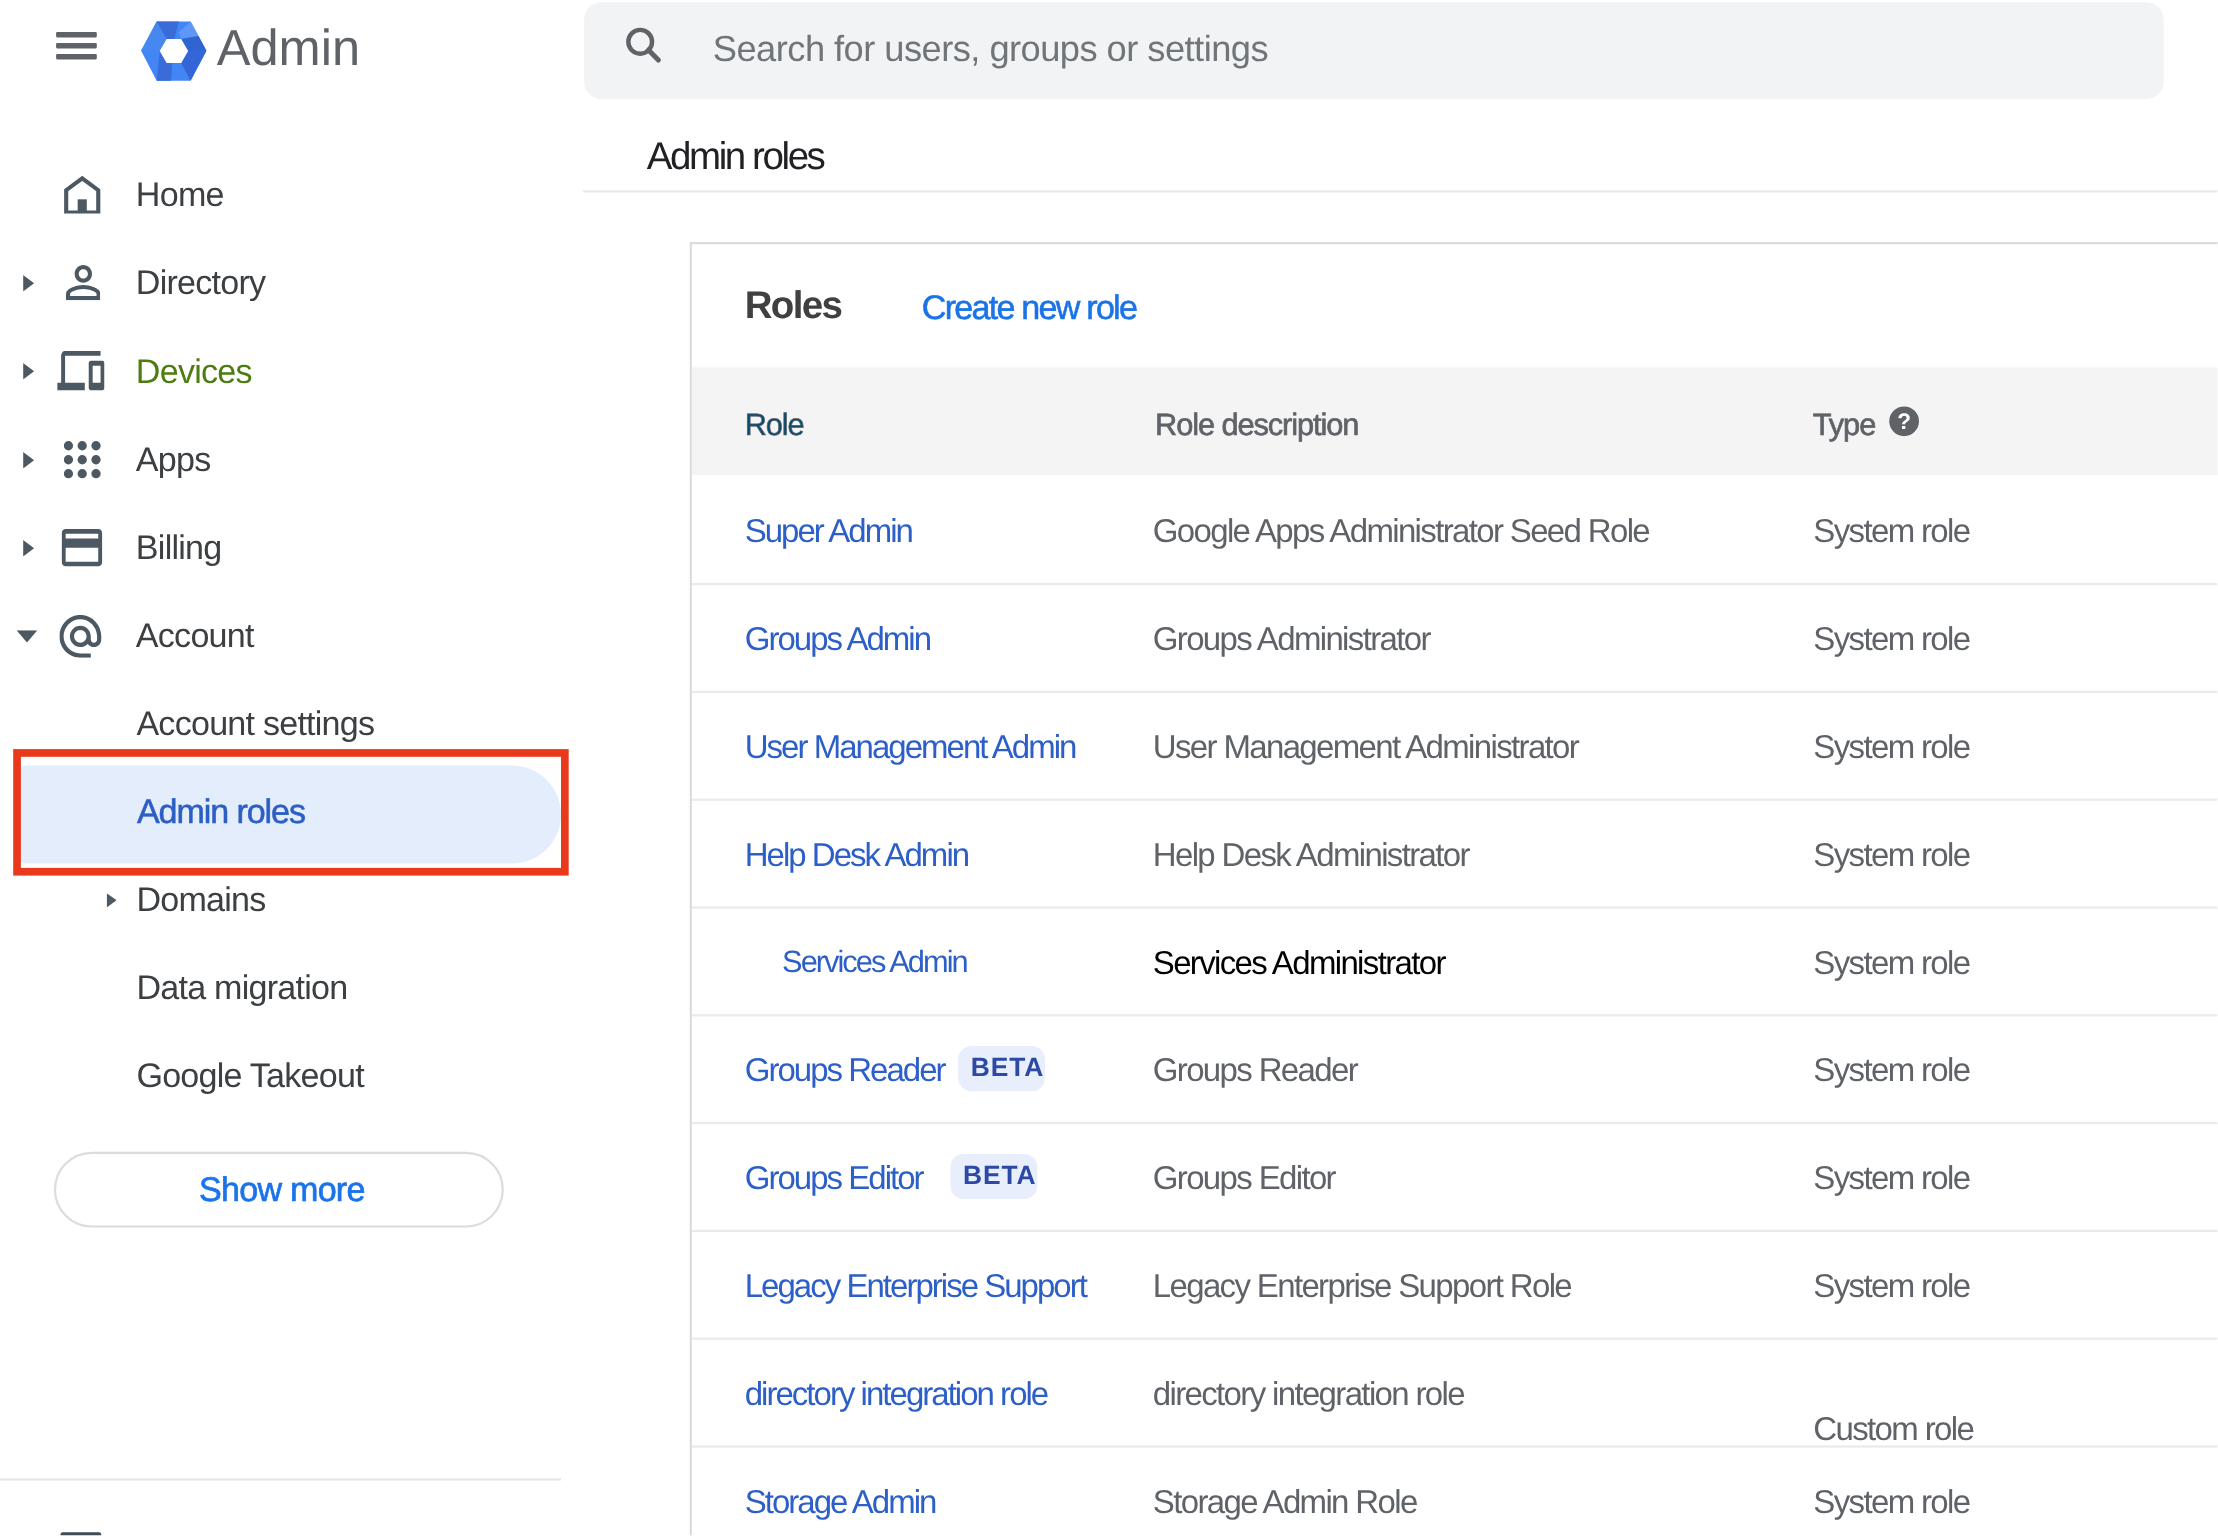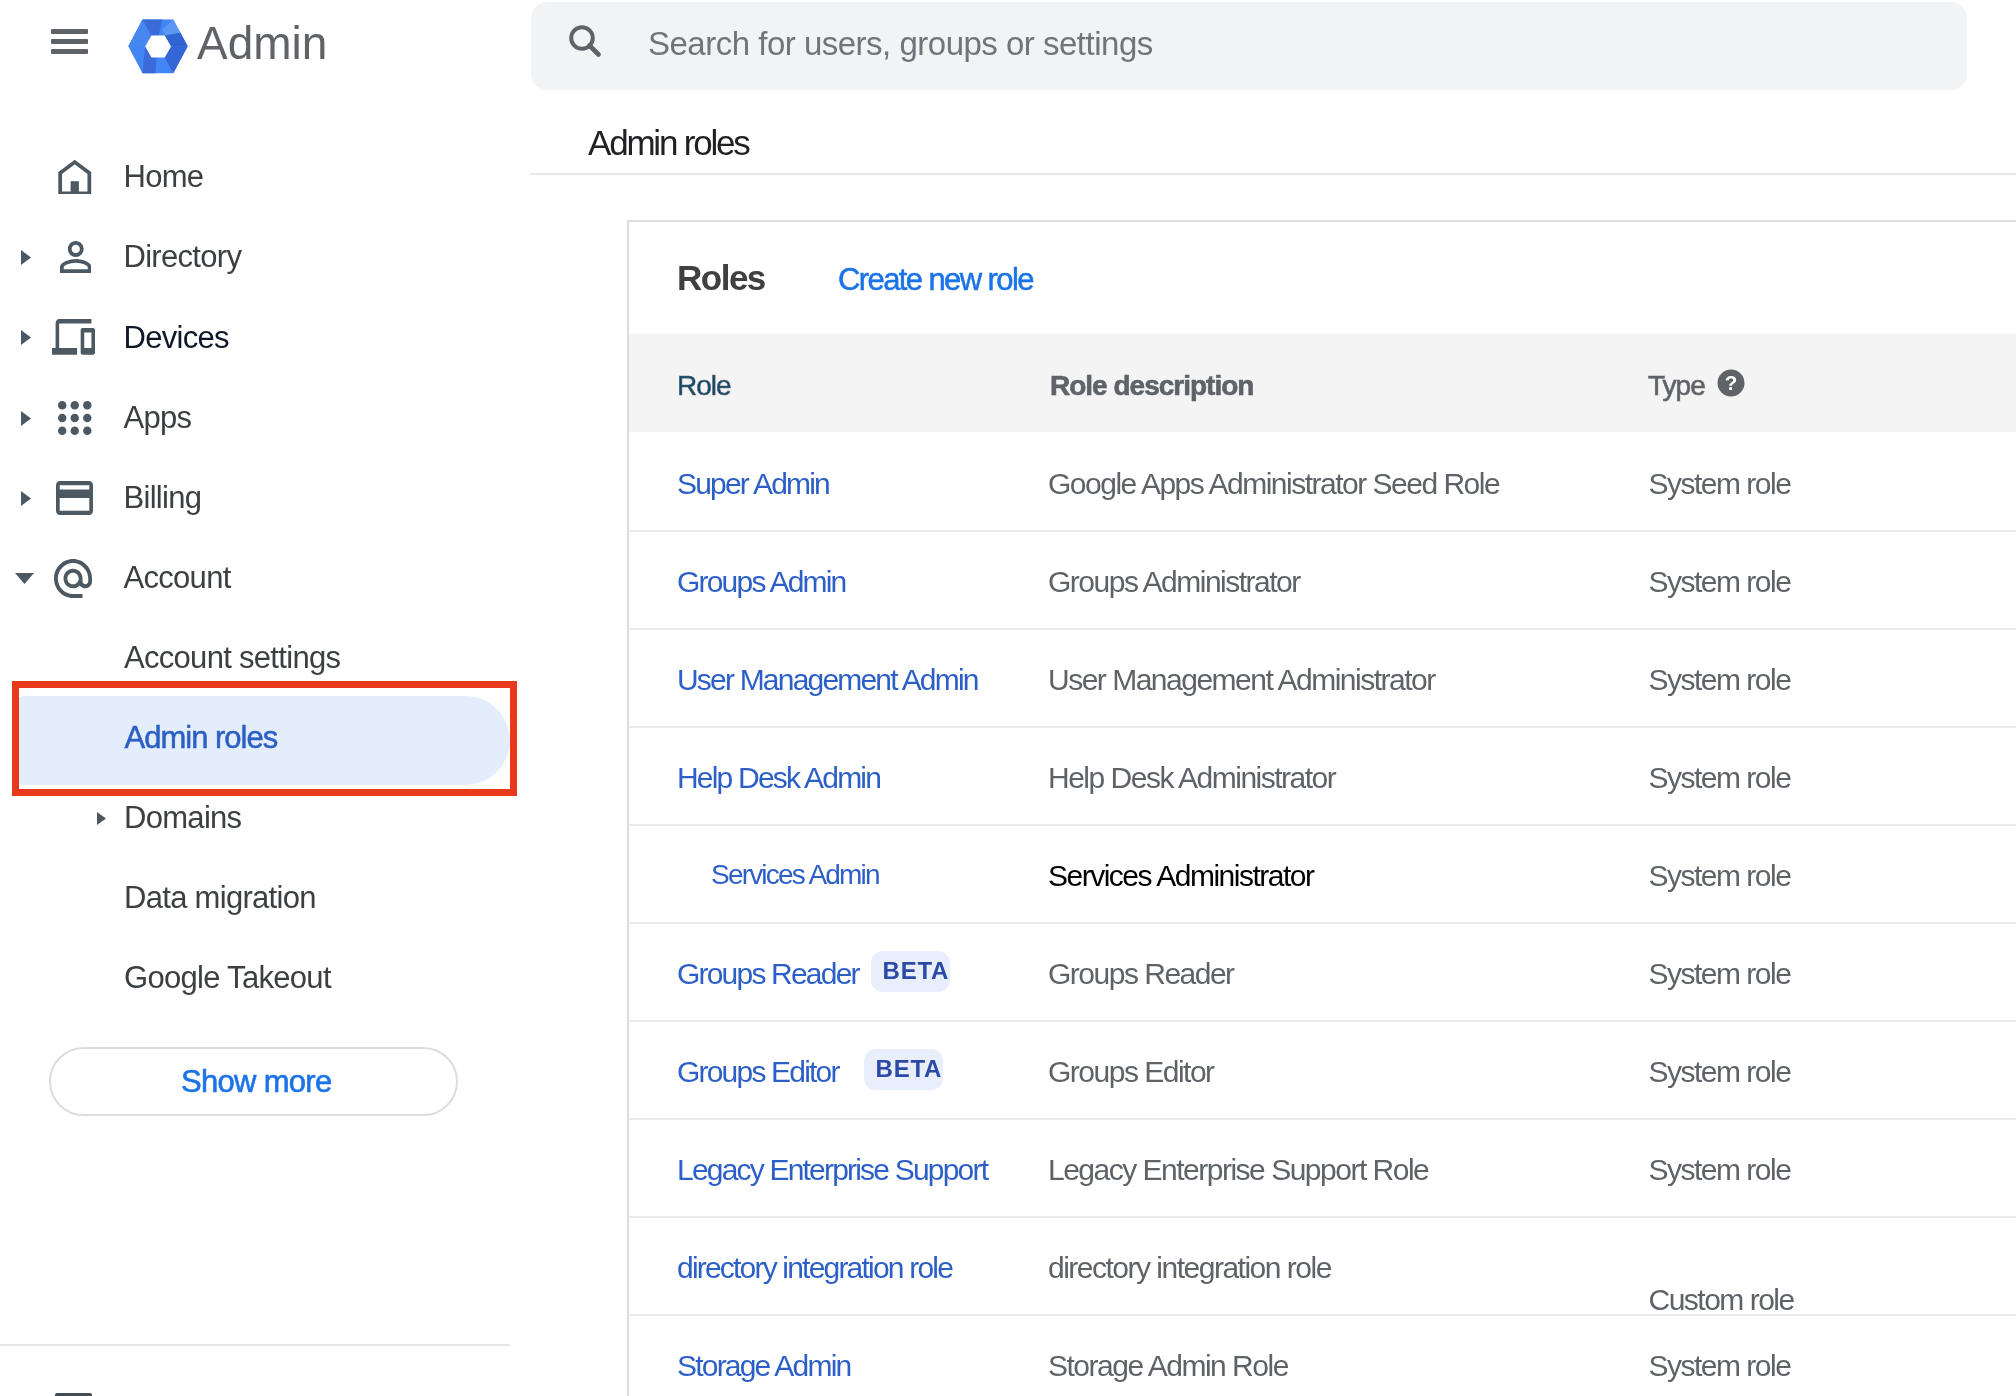--- a/index.html
+++ b/index.html
@@ -22,21 +22,21 @@
 <div class="abs" style="left:531px;top:2px;width:1436px;height:88px;background:#f1f3f4;border-radius:16px"></div>
 <svg class="abs" style="left:563px;top:19px" width="44" height="44" viewBox="0 0 44 44" fill="none">
 <circle cx="19" cy="19" r="10.8" stroke="#5f6368" stroke-width="4"></circle>
 <line x1="26.5" y1="26.5" x2="35.5" y2="35.5" stroke="#5f6368" stroke-width="4.6" stroke-linecap="round"></line>
 </svg>
 <div style="position:absolute;left:648px;top:26.1px;font-size:33px;line-height:1.117;color:#70757a;font-weight:400;white-space:pre;letter-spacing:-0.5px;">Search for users, groups or settings</div>
 <div style="position:absolute;left:588px;top:122.8px;font-size:35px;line-height:1.117;color:#202124;font-weight:400;white-space:pre;letter-spacing:-2.2px;">Admin roles</div>
 <div class="abs" style="left:530px;top:173px;width:1486px;height:2px;background:#e8e8e8"></div>
 <div style="position:absolute;left:123.5px;top:160.4px;font-size:31px;line-height:1.117;color:#3c4043;font-weight:400;white-space:pre;letter-spacing:-0.7px;">Home</div>
 <div style="position:absolute;left:123.5px;top:240.4px;font-size:31px;line-height:1.117;color:#3c4043;font-weight:400;white-space:pre;letter-spacing:-0.7px;">Directory</div>
-<div style="position:absolute;left:123.5px;top:320.9px;font-size:31px;line-height:1.117;color:#0f172a;font-weight:400;white-space:pre;letter-spacing:-0.7px;text-align:right;">Devices</div>
+<div style="position:absolute;left:123.5px;top:320.9px;font-size:31px;line-height:1.117;color:#4d7c0f;font-weight:400;white-space:pre;letter-spacing:-0.7px;text-align:right;">Devices</div>
 <div style="position:absolute;left:123.5px;top:401.4px;font-size:31px;line-height:1.117;color:#3c4043;font-weight:400;white-space:pre;letter-spacing:-0.7px;">Apps</div>
 <div style="position:absolute;left:123.5px;top:481.4px;font-size:31px;line-height:1.117;color:#3c4043;font-weight:400;white-space:pre;letter-spacing:-0.7px;">Billing</div>
 <div style="position:absolute;left:123.5px;top:561.4px;font-size:31px;line-height:1.117;color:#3c4043;font-weight:400;white-space:pre;letter-spacing:-0.7px;">Account</div>
 <svg class="abs" style="left:20.5px;top:249.5px" width="10" height="15" viewBox="0 0 10 15">
     <polygon points="0,0 10,7.5 0,15" fill="#4d5962"></polygon>
   </svg>
 <svg class="abs" style="left:20.5px;top:330.0px" width="10" height="15" viewBox="0 0 10 15">
     <polygon points="0,0 10,7.5 0,15" fill="#4d5962"></polygon>
   </svg>
 <svg class="abs" style="left:20.5px;top:410.5px" width="10" height="15" viewBox="0 0 10 15">
@@ -87,21 +87,21 @@
 <div style="position:absolute;left:124px;top:961.4px;font-size:31px;line-height:1.117;color:#3c4043;font-weight:400;white-space:pre;letter-spacing:-0.7px;">Google Takeout</div>
 <div class="abs" style="left:49px;top:1047px;width:409px;height:69px;border:2px solid #dadce0;border-radius:35px"></div>
 <div style="position:absolute;left:181px;top:1065.4px;font-size:31px;line-height:1.117;color:#1a73e8;font-weight:400;white-space:pre;letter-spacing:-0.7px;-webkit-text-stroke:0.6px #1a73e8;">Show more</div>
 <div class="abs" style="left:0;top:1344px;width:510px;height:2px;background:#e6e6e6"></div>
 <div class="abs" style="left:55px;top:1393px;width:37px;height:3px;background:#424c55;border-radius:2px 2px 0 0"></div>
 <div class="abs" style="left:627px;top:220px;width:1409px;height:1206px;border:2px solid #dadce0;background:#fff"></div>
 <div style="position:absolute;left:677px;top:258.3px;font-size:35px;line-height:1.117;color:#404040;font-weight:700;white-space:pre;letter-spacing:-1.5px;">Roles</div>
 <div style="position:absolute;left:838px;top:262.5px;font-size:31px;line-height:1.117;color:#1a73e8;font-weight:400;white-space:pre;letter-spacing:-1.6px;-webkit-text-stroke:0.5px #1a73e8;">Create new role</div>
 <div class="abs" style="left:629px;top:334px;width:1387px;height:98px;background:#f4f4f5"></div>
 <div style="position:absolute;left:677px;top:370.2px;font-size:28px;line-height:1.117;color:#0c4a6e;font-weight:400;white-space:pre;letter-spacing:-1.0px;-webkit-text-stroke:0.6px #5f6368;">Role</div>
-<div style="position:absolute;left:1050px;top:370.2px;font-size:28px;line-height:1.117;color:#5f6368;font-weight:700;white-space:pre;letter-spacing:-1.0px;-webkit-text-stroke:0.6px #5f6368;">Role description</div>
+<div style="position:absolute;left:1050px;top:370.2px;font-size:28px;line-height:1.117;color:#5f6368;font-weight:400;white-space:pre;letter-spacing:-1.0px;-webkit-text-stroke:0.6px #5f6368;">Role description</div>
 <div style="position:absolute;left:1648px;top:370.2px;font-size:28px;line-height:1.117;color:#5f6368;font-weight:400;white-space:pre;letter-spacing:-1.0px;-webkit-text-stroke:0.6px #5f6368;">Type</div>
 <svg class="abs" style="left:1717px;top:369px" width="28" height="28" viewBox="0 0 28 28">
 <circle cx="14" cy="14" r="13.5" fill="#5f6368"></circle>
 <text x="14" y="21" font-size="20.5" font-weight="700" fill="#fff" text-anchor="middle" font-family="Liberation Sans">?</text>
 </svg>
 <div style="position:absolute;left:677px;top:466.9px;font-size:30px;line-height:1.117;color:#2c5fc7;font-weight:400;white-space:pre;letter-spacing:-1.8px;">Super Admin</div>
 <div style="position:absolute;left:1048px;top:466.9px;font-size:30px;line-height:1.117;color:#5f6368;font-weight:400;white-space:pre;letter-spacing:-1.5px;">Google Apps Administrator Seed Role</div>
 <div style="position:absolute;left:1648.5px;top:466.9px;font-size:30px;line-height:1.117;color:#5f6368;font-weight:400;white-space:pre;letter-spacing:-1.5px;">System role</div>
 <div class="abs" style="left:629px;top:530px;width:1387px;height:2px;background:#e9eaeb"></div>
 <div style="position:absolute;left:677px;top:564.9px;font-size:30px;line-height:1.117;color:#2c5fc7;font-weight:400;white-space:pre;letter-spacing:-1.8px;">Groups Admin</div>

